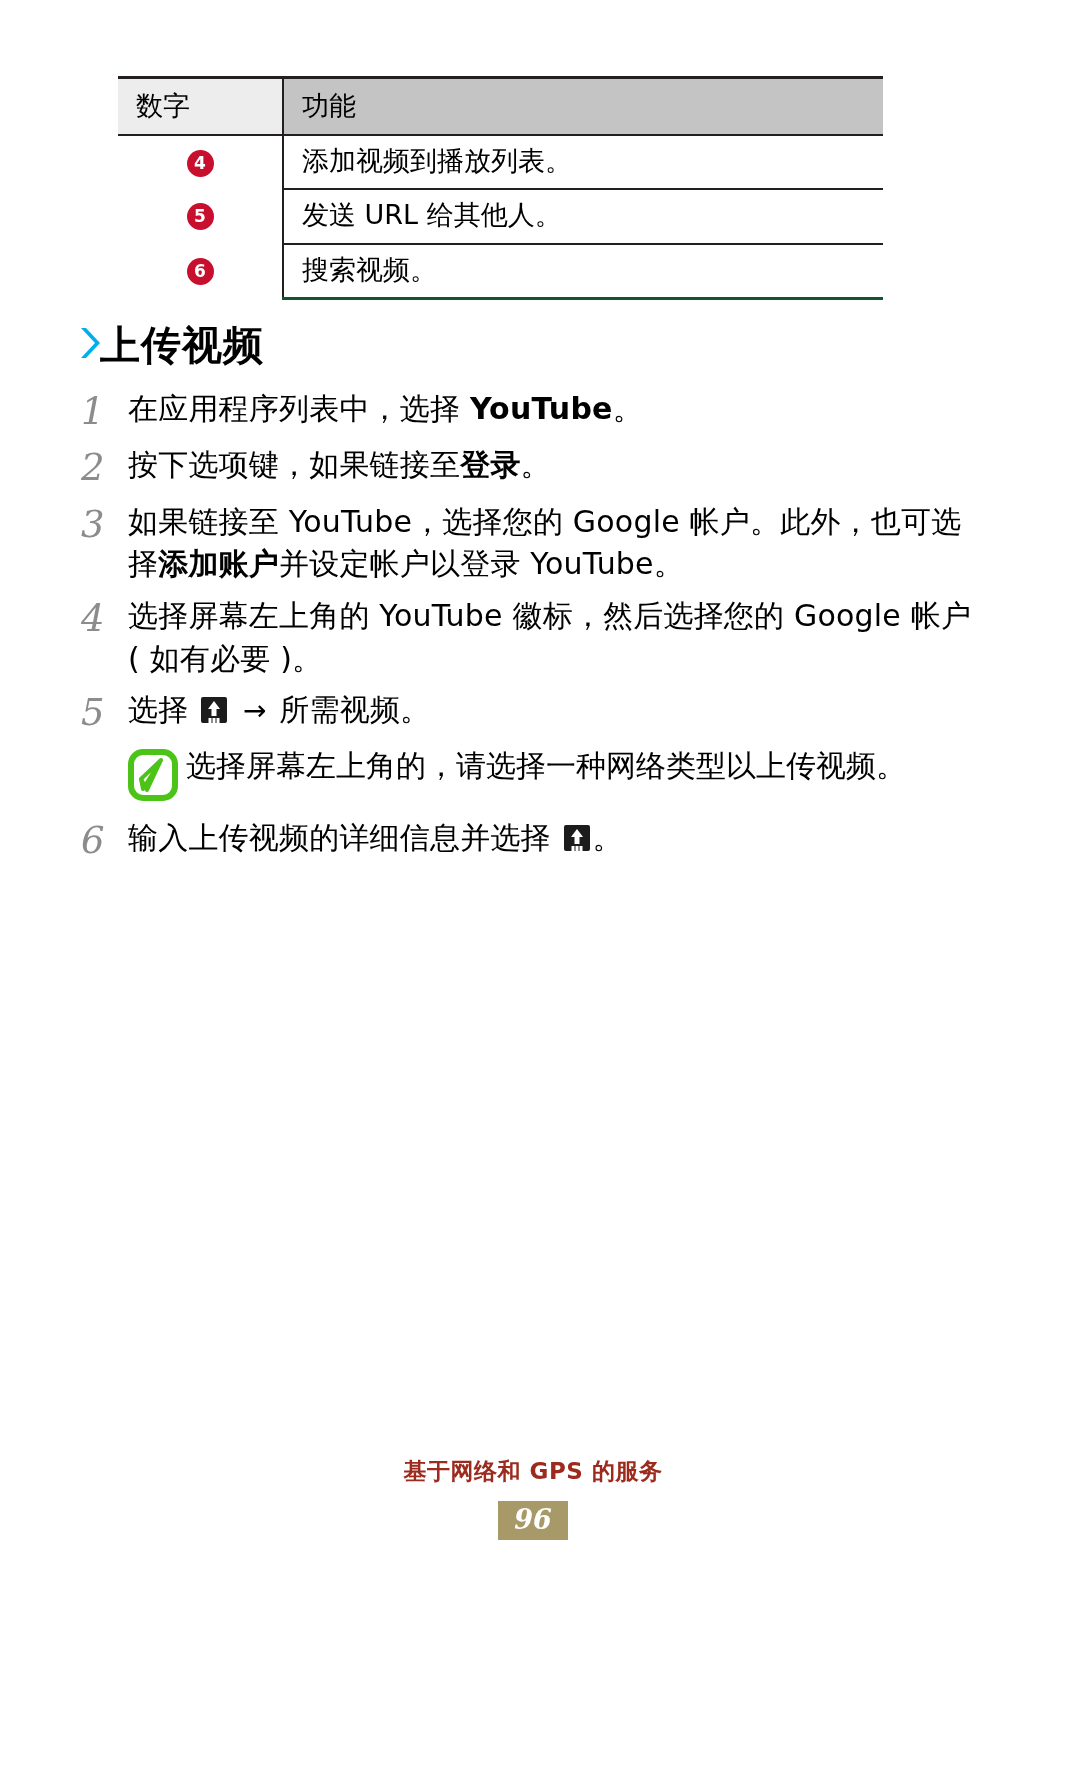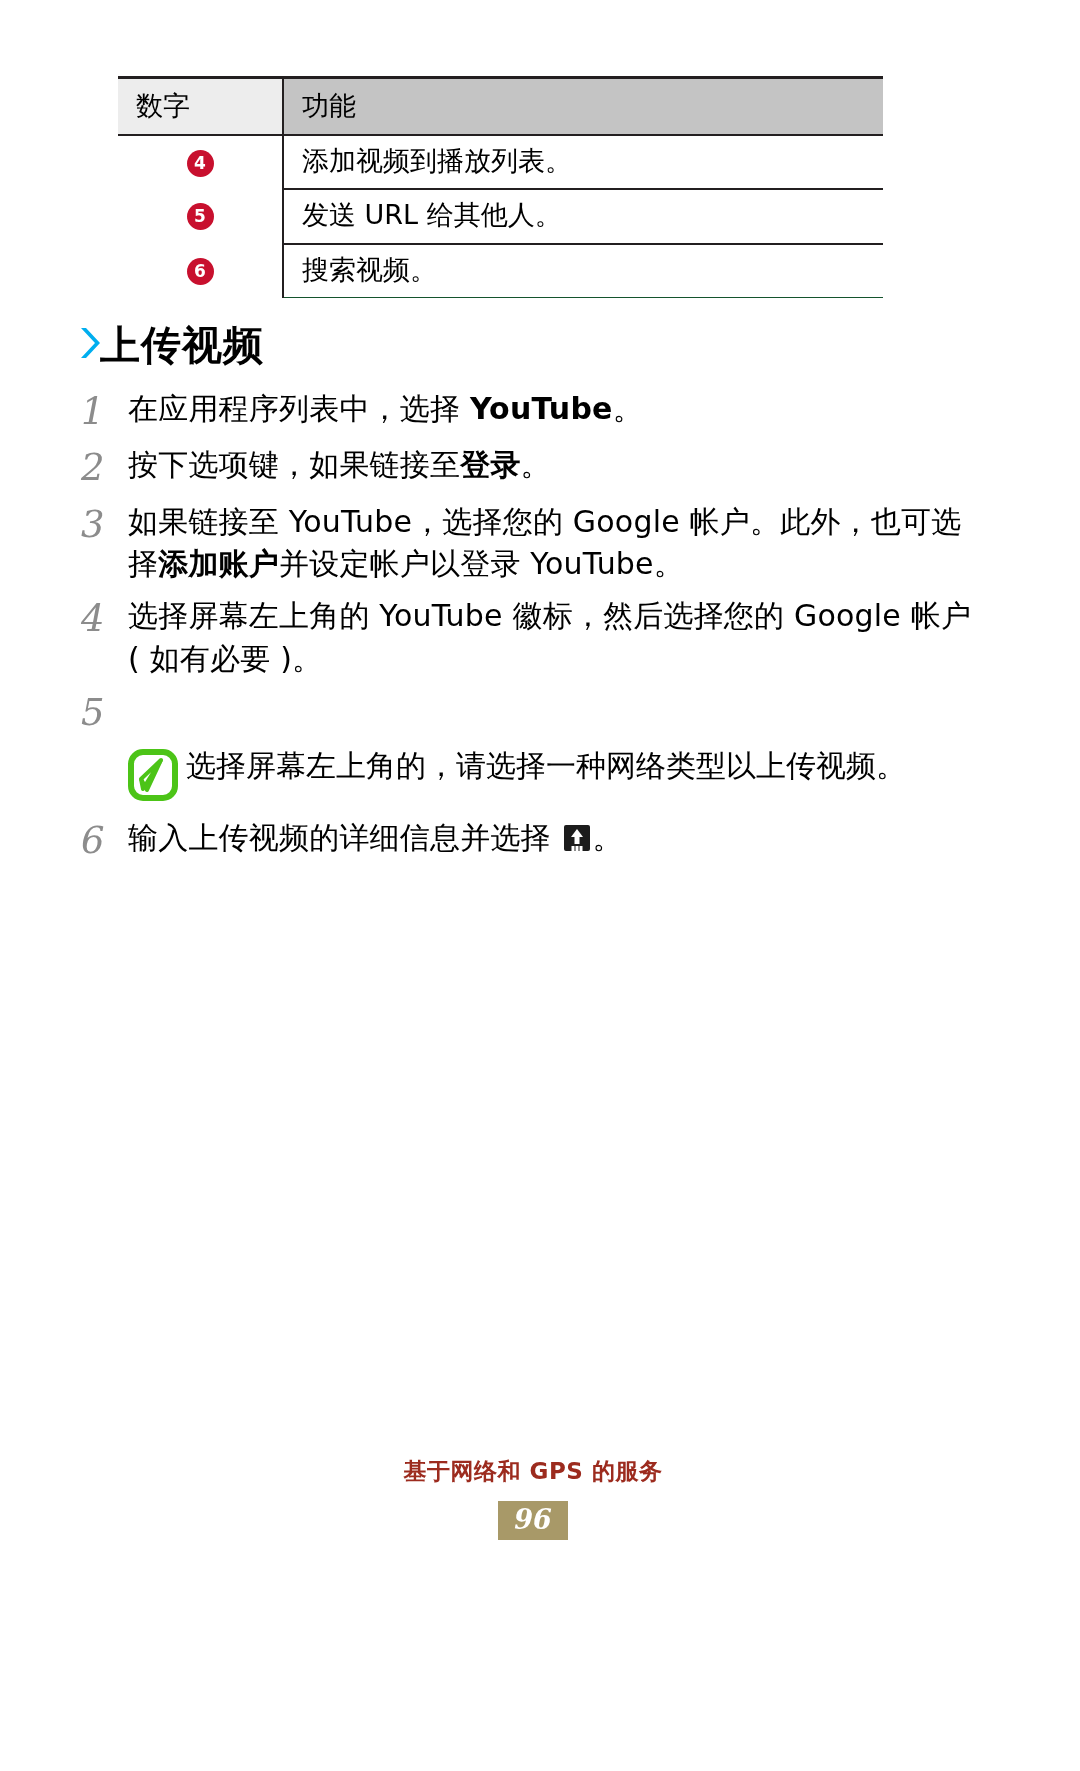--- a/index.html
+++ b/index.html
@@ -64,21 +64,21 @@
   }
   table.func-table tbody td.num-cell {
     text-align: center;
     padding-left: 0;
     border-bottom: none;
   }
   table.func-table tbody td.fun-cell {
     border-left: 2px solid #231f20;
   }
   table.func-table tbody tr:last-child td.fun-cell {
-    border-bottom: 1px solid #14532d;
+    border-bottom: 3px solid #14532d;
     margin-top: 30px;
   }
 
   .numbadge {
     display: inline-block;
     width: 27px;
     height: 27px;
     line-height: 27px;
     border-radius: 50%;
     background: #c8102e;
@@ -283,20 +283,21 @@
       <div class="step">
         <div class="step-num">3</div>
         <div class="step-body"><span>如果链接至 YouTube，选择您的 Google 帐户。此外，也可选择</span><b>添加账户</b><span>并设定帐户以登录 YouTube。</span></div>
       </div>
       <div class="step">
         <div class="step-num">4</div>
         <div class="step-body"><span>选择屏幕左上角的 YouTube 徽标，然后选择您的 Google 帐户 ( 如有必要 )。</span></div>
       </div>
       <div class="step">
         <div class="step-num">5</div>
+        <div class="step-body"><span>选择 </span><span class="upload-icon"></span><span> </span><span class="arrow-glyph">→</span><span> 所需视频。</span></div>
       </div>
       <div class="note">
         <div class="note-icon"><svg width="50" height="52" viewBox="0 0 50 52" xmlns="http://www.w3.org/2000/svg">
             <rect x="3" y="3" width="44" height="46" rx="12" ry="12" fill="none" stroke="#4CC417" stroke-width="6"></rect>
             <path d="M33 11 L15 40 L13 30 Z" fill="none" stroke="#4CC417" stroke-width="4" stroke-linejoin="round"></path>
             <path d="M33 11 L19 41 L13 30" fill="none" stroke="#4CC417" stroke-width="4" stroke-linejoin="round"></path>
           </svg></div>
         <div class="note-text">选择屏幕左上角的，请选择一种网络类型以上传视频。</div>
       </div>
       <div class="step">

